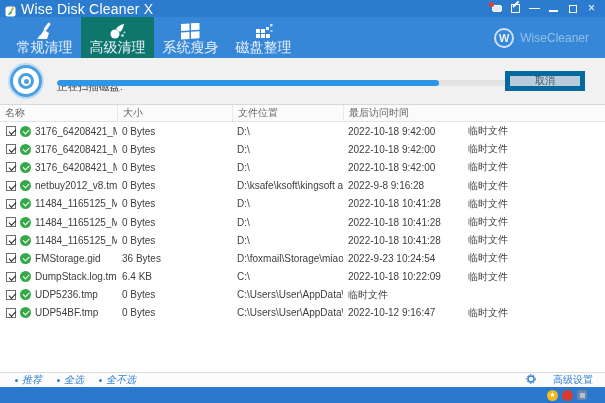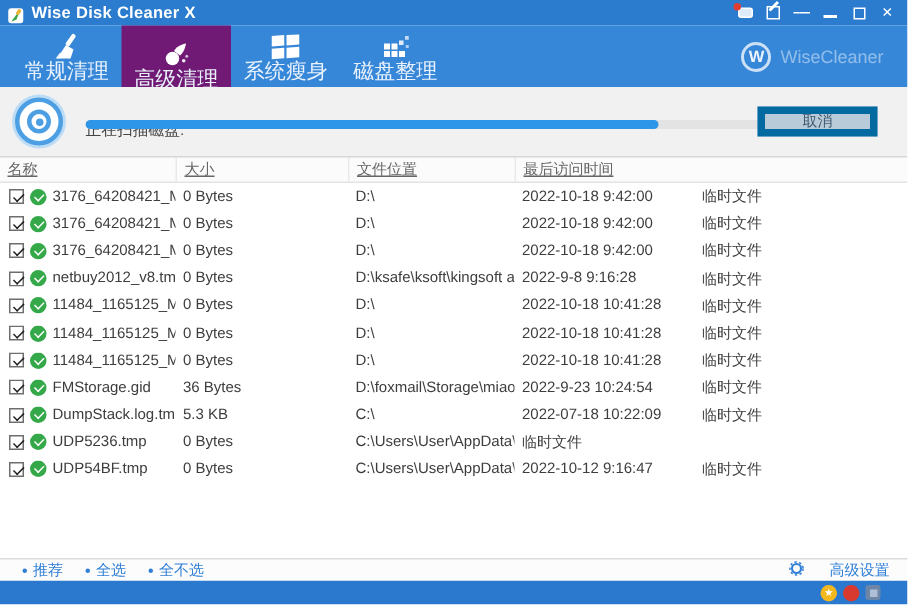--- a/index.html
+++ b/index.html
@@ -2,56 +2,56 @@
 <html><head>
 <meta charset="utf-8">
 <style>
   * { margin:0; padding:0; box-sizing:border-box; }
   html,body { width:605px; height:403px; overflow:hidden; }
   body { font-family:"Liberation Sans", sans-serif; background:#fff; position:relative; }
 
   
   .titlebar { height:17px; background:#2b7ccf; display:flex; align-items:center; }
   .app-icon { width:11px; height:11px; margin:0 5px 0 5px; flex:none; }
-  .title { color:#fff; font-size:11px; font-weight:bold; letter-spacing:.2px; }
+  .title { color:#fff; font-size:14px; font-weight:normal; letter-spacing:.2px; }
   .win-controls { margin-left:auto; display:flex; align-items:center; gap:8px; padding-right:8px; }
   .wc { position:relative; width:11px; height:11px; display:flex; align-items:center; justify-content:center; cursor:default; }
   .wc-promo { width:10px; height:7px; border:1px solid #fff; border-radius:2px; background:rgba(255,255,255,.85); }
   .wc-promo::after { content:""; position:absolute; left:-2px; top:-1px; width:5px; height:5px; border-radius:50%; background:#e03c2f; }
   .wc-edit { width:9px; height:9px; border:1px solid #fff; position:relative; }
   .wc-edit::after { content:""; position:absolute; left:1px; top:1px; width:8px; height:2px; background:#fff; transform:rotate(-45deg); transform-origin:left center; }
   .wc-menu span { display:block; width:9px; height:1.5px; background:#fff; margin:1.2px 0; }
   .wc-min { width:9px; height:2px; background:#fff; margin-top:4px; }
   .wc-max { width:8px; height:8px; border:1.5px solid #fff; }
   .wc-close { color:#fff; font-size:12px; line-height:11px; }
 
   
   .tabbar { height:41px; background:#3787d9; display:flex; padding-left:8px; position:relative; }
   .tab { width:73px; height:41px; display:flex; flex-direction:column; align-items:center; justify-content:center; gap:2px; color:#e9f2fc; cursor:default; }
-  .tab.selected { background:#701a75;justify-content:flex-end; }
+  .tab.selected { background:#0f766e; }
   .tab-icn { height:18px; display:flex; align-items:center; justify-content:center; }
   .tab-label { font-size:14px; line-height:11px; }
   .brand { position:absolute; right:16px; top:50%; transform:translateY(-50%); display:flex; align-items:center; gap:6px; }
   .brand-circle { width:20px; height:20px; border:2px solid rgba(255,255,255,.75); border-radius:50%; color:rgba(255,255,255,.9); font-size:11px; font-weight:bold; display:flex; align-items:center; justify-content:center; }
   .brand-text { color:rgba(255,255,255,.45); font-size:12px; }
 
   
   .scanbar { height:47px; background:#f1f1f2; border-bottom:1px solid #d8d8d8; position:relative; }
   .scan-icon { position:absolute; left:10px; top:7px; width:32px; height:32px; border-radius:50%; background:#fff; border:3px solid #4d9fe4; box-shadow:0 0 0 2px #bcdcf5; display:flex; align-items:center; justify-content:center; }
   .scan-icon-inner { width:16px; height:16px; border-radius:50%; border:3px solid #4d9fe4; background:#fff; display:flex; align-items:center; justify-content:center; }
   .scan-icon-core { width:5px; height:5px; border-radius:50%; background:#4d9fe4; }
   .scan-label { position:absolute; left:57px; top:22px; font-size:10.5px; color:#454545; }
   .progress-track { position:absolute; left:57px; top:22px; width:460px; height:6px; background:#e3e3e3; border-radius:3px; overflow:hidden; }
   .progress-fill { height:100%; background:#2e96e8; border-radius:3px; }
   .cancel-btn { position:absolute; right:20px; top:13px; width:80px; height:20px; background:#b9cbd9; border:5px solid #0369a1; color:#3d5a70; font-size:10px; display:flex; align-items:center; justify-content:center; cursor:default; }
 
   
   .table { height:267px; background:#fff; font-size:10px; }
   .thead { display:grid; grid-template-columns:117px 115px 111px 120px 142px; height:17px; background:#fbfbfb; border-bottom:1px solid #e3e3e3; color:#666; }
-  .th { display:flex; align-items:center; padding-left:5px; border-left:1px solid #e9e9e9; white-space:nowrap; overflow:hidden;text-decoration:underline; }
+  .th { display:flex; align-items:center; padding-left:5px; border-left:1px solid #e9e9e9; white-space:nowrap; overflow:hidden; }
   .th:first-child { border-left:none; }
   .trow { display:grid; grid-template-columns:117px 115px 111px 120px 142px; height:18.2px; align-items:center; color:#3d3d3d; }
   .td { padding-left:5px; white-space:nowrap; overflow:hidden; }
   .cell-name { display:flex; align-items:center; gap:4px; padding-left:6px; white-space:nowrap; overflow:hidden; }
   .cbx { width:10px; height:10px; border:1px solid #6e6e6e; background:#fff; position:relative; flex:none; }
   .cbx.checked::after { content:""; position:absolute; left:1.5px; top:2px; width:6px; height:3px; border-left:1.6px solid #222; border-bottom:1.6px solid #222; transform:rotate(-45deg); }
   .gcheck { width:11px; height:11px; border-radius:50%; background:#35a949; position:relative; flex:none; }
   .gcheck::after { content:""; position:absolute; left:2.5px; top:3px; width:5px; height:2.5px; border-left:1.4px solid #fff; border-bottom:1.4px solid #fff; transform:rotate(-45deg); }
   .fname { overflow:hidden; text-overflow:clip; white-space:nowrap; }
 
@@ -275,23 +275,23 @@
     <div class="td">D:\foxmail\Storage\miaomiao@...</div>
     <div class="td">2022-9-23 10:24:54</div>
     <div class="td">临时文件</div>
   </div>
       <div class="trow">
     <div class="cell-name">
       <span class="cbx checked"></span>
       <span class="gcheck"></span>
       <span class="fname">DumpStack.log.tmp</span>
     </div>
-    <div class="td">5.3 KB</div>
+    <div class="td">6.4 KB</div>
     <div class="td">C:\</div>
-    <div class="td">2022-07-18 10:22:09</div>
+    <div class="td">2022-10-18 10:22:09</div>
     <div class="td">临时文件</div>
   </div>
       <div class="trow">
     <div class="cell-name">
       <span class="cbx checked"></span>
       <span class="gcheck"></span>
       <span class="fname">UDP5236.tmp</span>
     </div>
     <div class="td">0 Bytes</div>
     <div class="td">C:\Users\User\AppData\Roamin...</div>
@@ -305,21 +305,21 @@
     </div>
     <div class="td">0 Bytes</div>
     <div class="td">C:\Users\User\AppData\Roamin...</div>
     <div class="td">2022-10-12 9:16:47</div>
     <div class="td">临时文件</div>
   </div>
     </div>
 </div>
 
 <div class="footer">
-  <div id="flinks" style="display:flex;">
+  <div id="flinks" style="display:flex;font-style:italic;">
       <span class="flink">
         <span class="dot"></span>
         <span>推荐</span>
       </span>
       <span class="flink">
         <span class="dot"></span>
         <span>全选</span>
       </span>
       <span class="flink">
         <span class="dot"></span>

